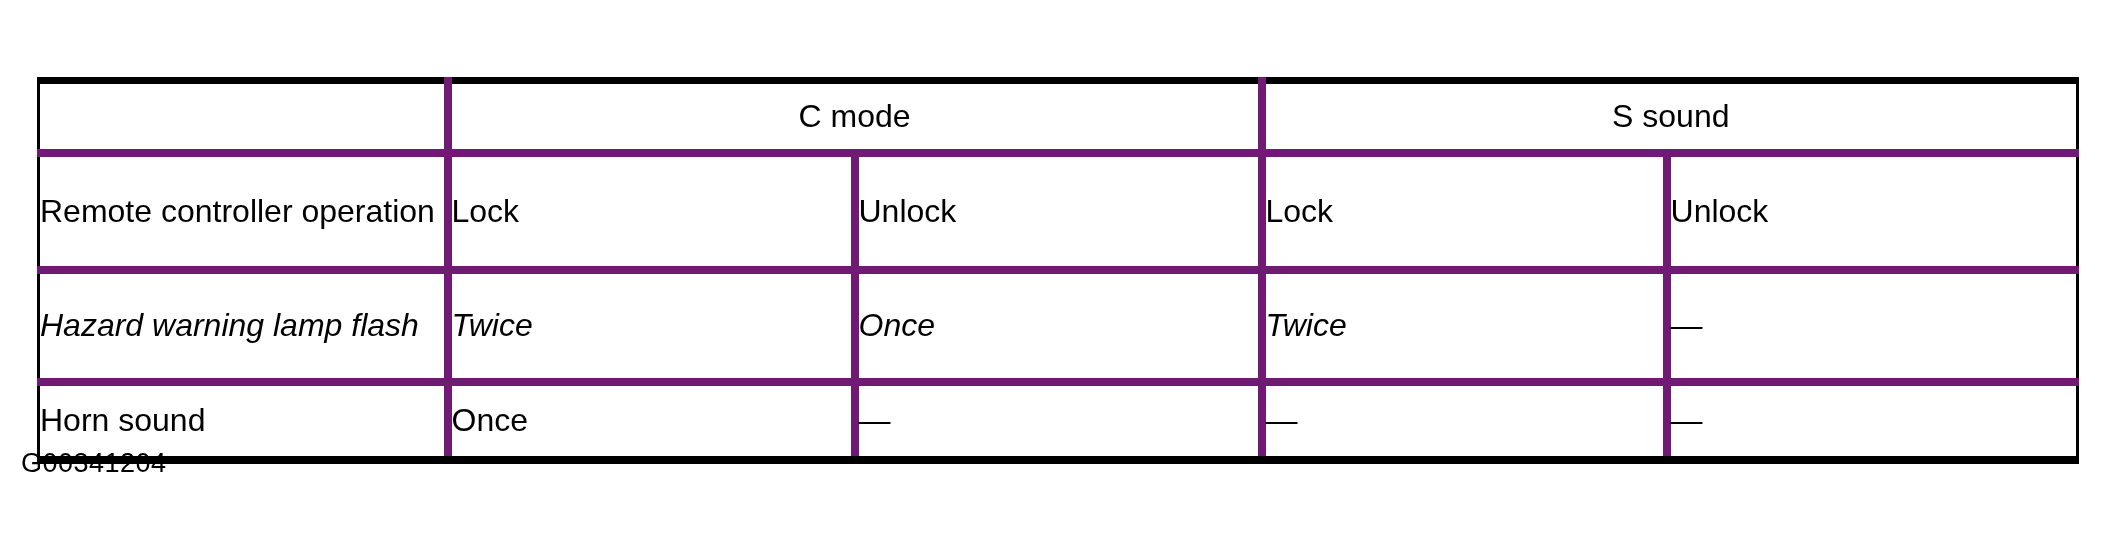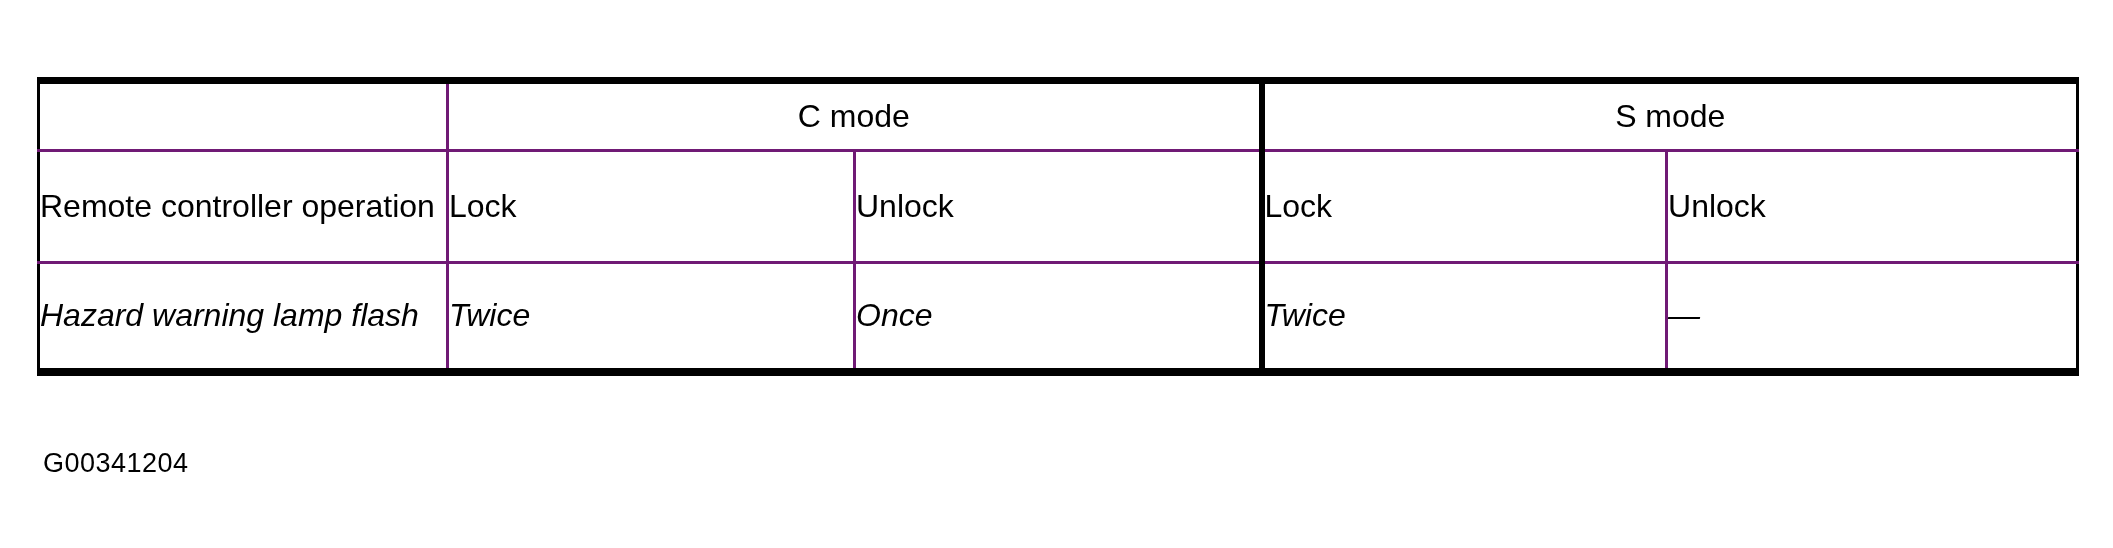--- a/index.html
+++ b/index.html
@@ -30,21 +30,21 @@
     position: absolute;
     left: 37px;
     top: 77px;
     width: 2039px;
     border-collapse: collapse;
     table-layout: fixed;
     background: #ffffff;
   }
 
   .spec-table td {
-    border: 3px solid #701a75;
+    border: 8px solid #701a75;
     padding: 0;
     vertical-align: middle;
     font-size: 32px;
     line-height: 1.30;
     color: #000000;
     background: #ffffff;
   }
 
   
   .spec-table tr:first-child td {
@@ -92,21 +92,21 @@
 
   
   .r-modes  td { height: 65px; }
   .r-oper   td { height: 109px; }
   .r-hazard td { height: 104px; font-style: italic; }
   .r-horn   td { height: 70px; }
 
   
   .figure-id {
     position: absolute;
-    left: 43px;
+    left: 21px;
     top: 448px;
     font-size: 27px;
     letter-spacing: 0.5px;
     color: #000000;
     white-space: nowrap;
   }
 </style>
 </head>
 <body>
 
@@ -118,38 +118,45 @@
       <col style="width:407px">
       <col style="width:407px">
       <col style="width:405px">
       <col style="width:411px">
     </colgroup>
     <tbody>
 
       <tr class="r-modes">
         <td class="stub"></td>
         <td class="mode-title" colspan="2">C mode</td>
-        <td class="mode-title sep-major-left" colspan="2" style="border-left: 6px solid rgb(0, 0, 0);">S mode</td>
+        <td class="mode-title sep-major-left" colspan="2" style="border-left: 6px solid rgb(0, 0, 0);">S sound</td>
       </tr>
 
       <tr class="r-oper">
         <td class="rowhead">Remote controller operation</td>
         <td class="colhead">Lock</td>
         <td class="colhead sep-major">Unlock</td>
         <td class="colhead">Lock</td>
         <td class="colhead">Unlock</td>
       </tr>
 
       <tr class="r-hazard">
         <td class="rowhead">Hazard warning lamp flash</td>
         <td class="cell">Twice</td>
         <td class="cell sep-major">Once</td>
         <td class="cell">Twice</td>
         <td class="cell">—</td>
       </tr>
 
+      <tr class="r-horn">
+        <td class="rowhead">Horn sound</td>
+        <td class="cell">Once</td>
+        <td class="cell sep-major">—</td>
+        <td class="cell">—</td>
+        <td class="cell">—</td>
+      </tr>
 
     </tbody>
   </table>
 
   <div class="figure-id">G00341204</div>
 
 </div>
 
 </body></html>

